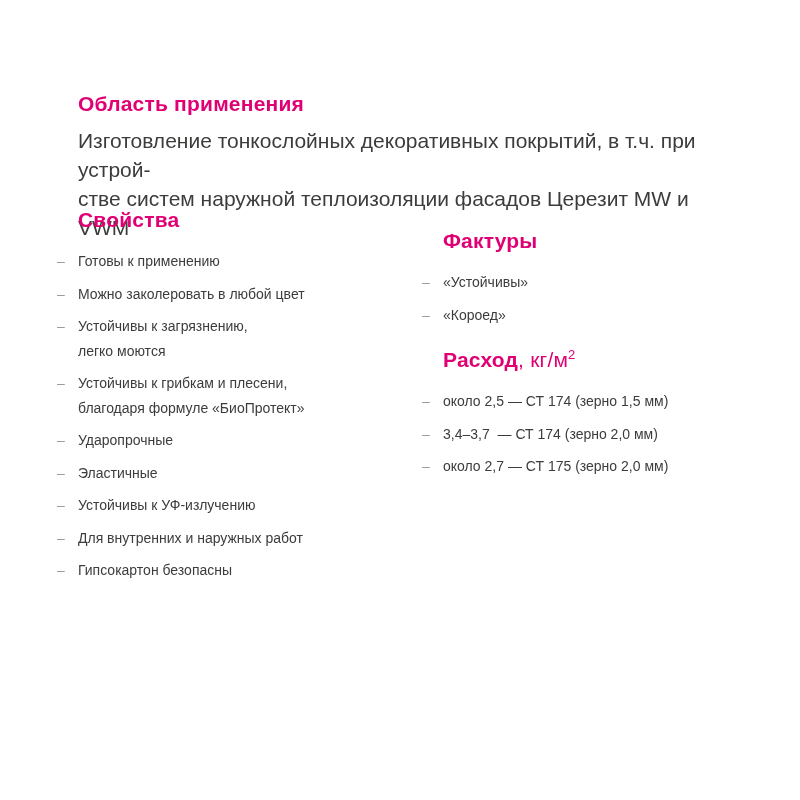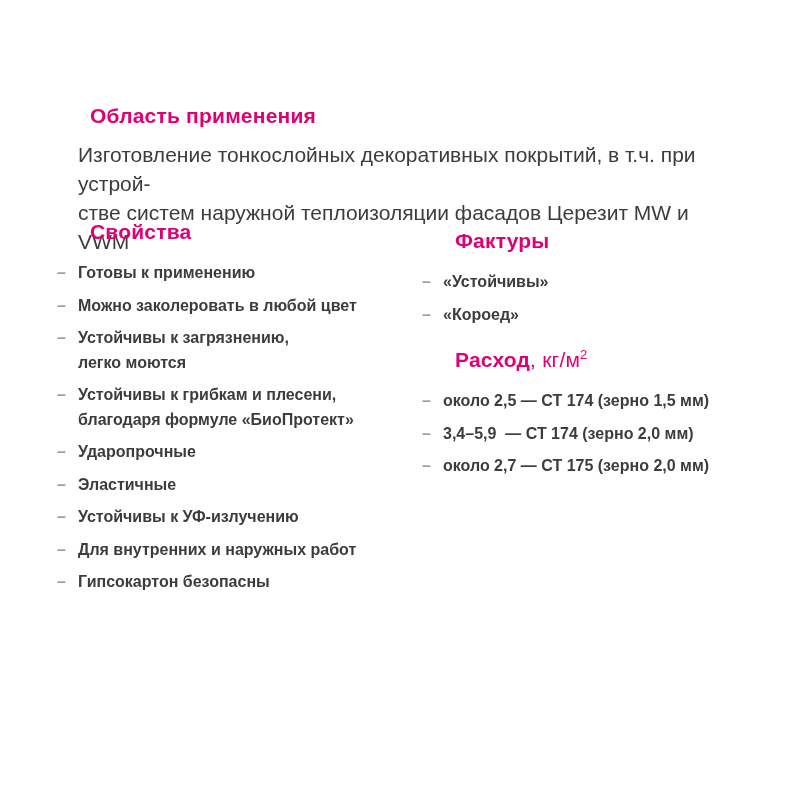--- a/index.html
+++ b/index.html
@@ -14,21 +14,21 @@
     width:800px;height:800px;
     background:var(--bg);
     font-family:"Liberation Sans", sans-serif;
     color:var(--text);
     position:relative;
     overflow:hidden;
   }
   .page{position:absolute;inset:0;background:var(--bg);}
 
   .section-title{
-    margin:12px;
+    margin:0;
     font-size:21px;
     line-height:24px;
     font-weight:700;
     color:var(--accent);
     letter-spacing:.2px;
   }
   .intro{position:absolute;left:78px;top:92px;width:665px;}
   .intro-text{
     margin:10px 0 0;
     font-size:21px;
@@ -41,25 +41,24 @@
   .col-left{left:78px;width:345px;}
   .col-right{left:443px;width:330px;}
 
   .dash-list{
     list-style:none;
     margin:17px 0 0;
     padding:0;
   }
   .dash-list li{
     position:relative;
-    font-size:16px;
+    font-size:14px;
     line-height:24.5px;
     margin:6px 0 8px;
     white-space:pre-wrap;
-    font-weight:bold;
   }
   .dash-list li::before{
     content:"–";
     position:absolute;
     left:-21px;
     top:0;
     color:var(--dash);
   }
 
   .subsection{margin-top:21px;}
@@ -102,19 +101,19 @@
       <ul class="dash-list">
         <li>«Устойчивы»</li>
         <li>«Короед»</li>
       </ul>
     </div>
 
     <div class="subsection">
       <h2 class="section-title"><span>Расход</span><span class="unit-part"><span>, кг/м</span><sup>2</sup></span></h2>
       <ul class="dash-list">
         <li>около 2,5 — СТ 174 (зерно 1,5 мм)</li>
-        <li>3,4–5,9  — СТ 174 (зерно 2,0 мм)</li>
+        <li>3,4–3,7  — СТ 174 (зерно 2,0 мм)</li>
         <li>около 2,7 — СТ 175 (зерно 2,0 мм)</li>
       </ul>
     </div>
 
   </section>
 </div>
 
 </body></html>

